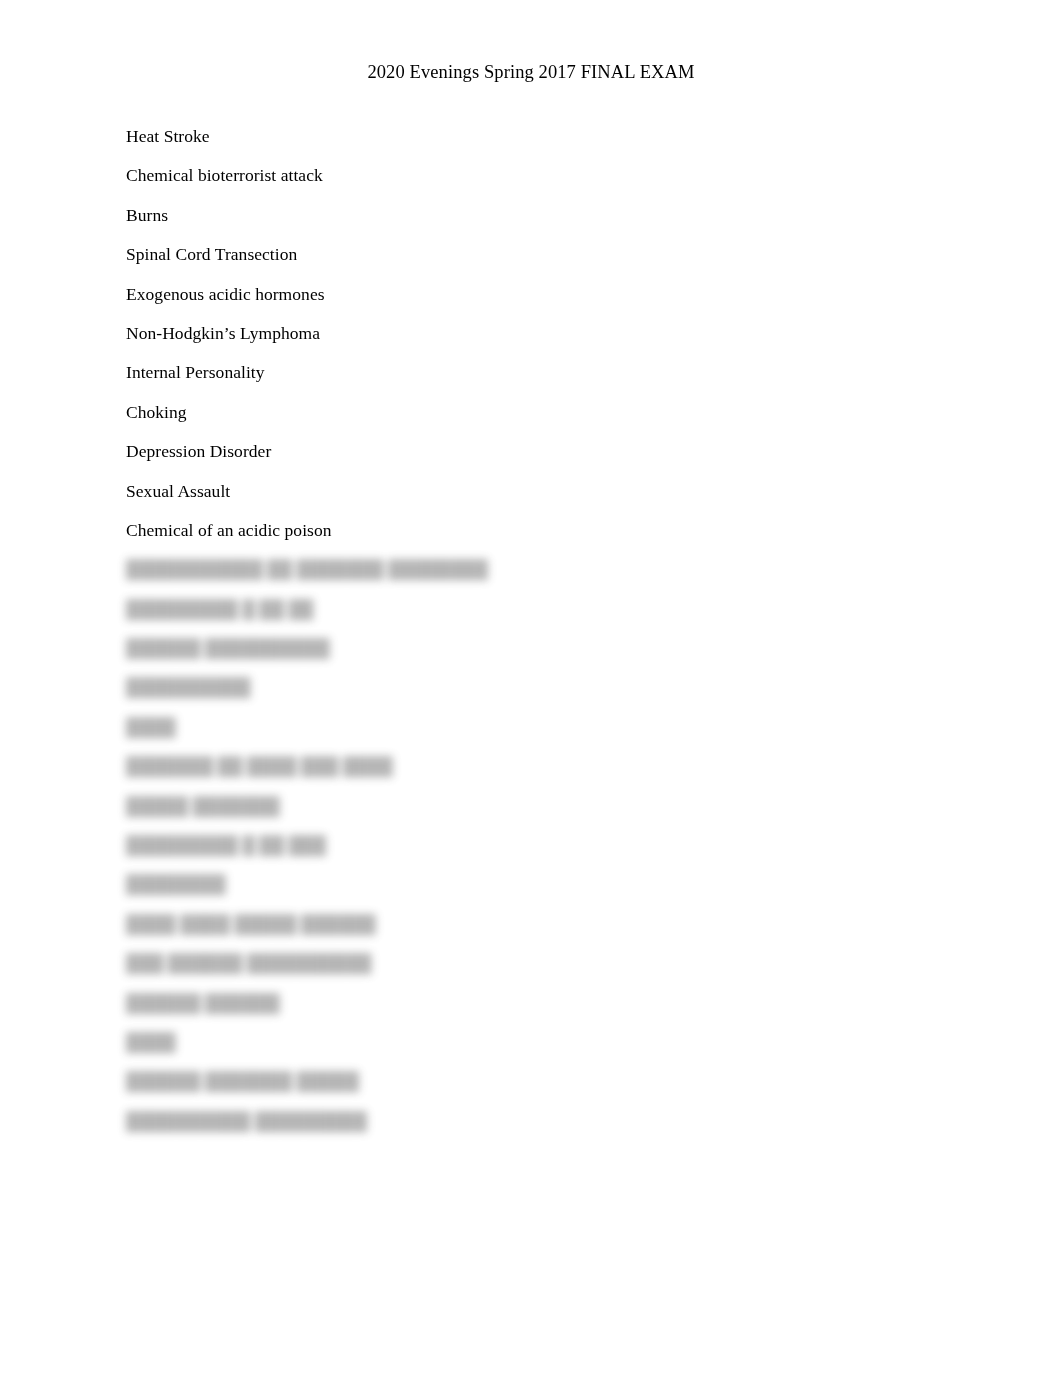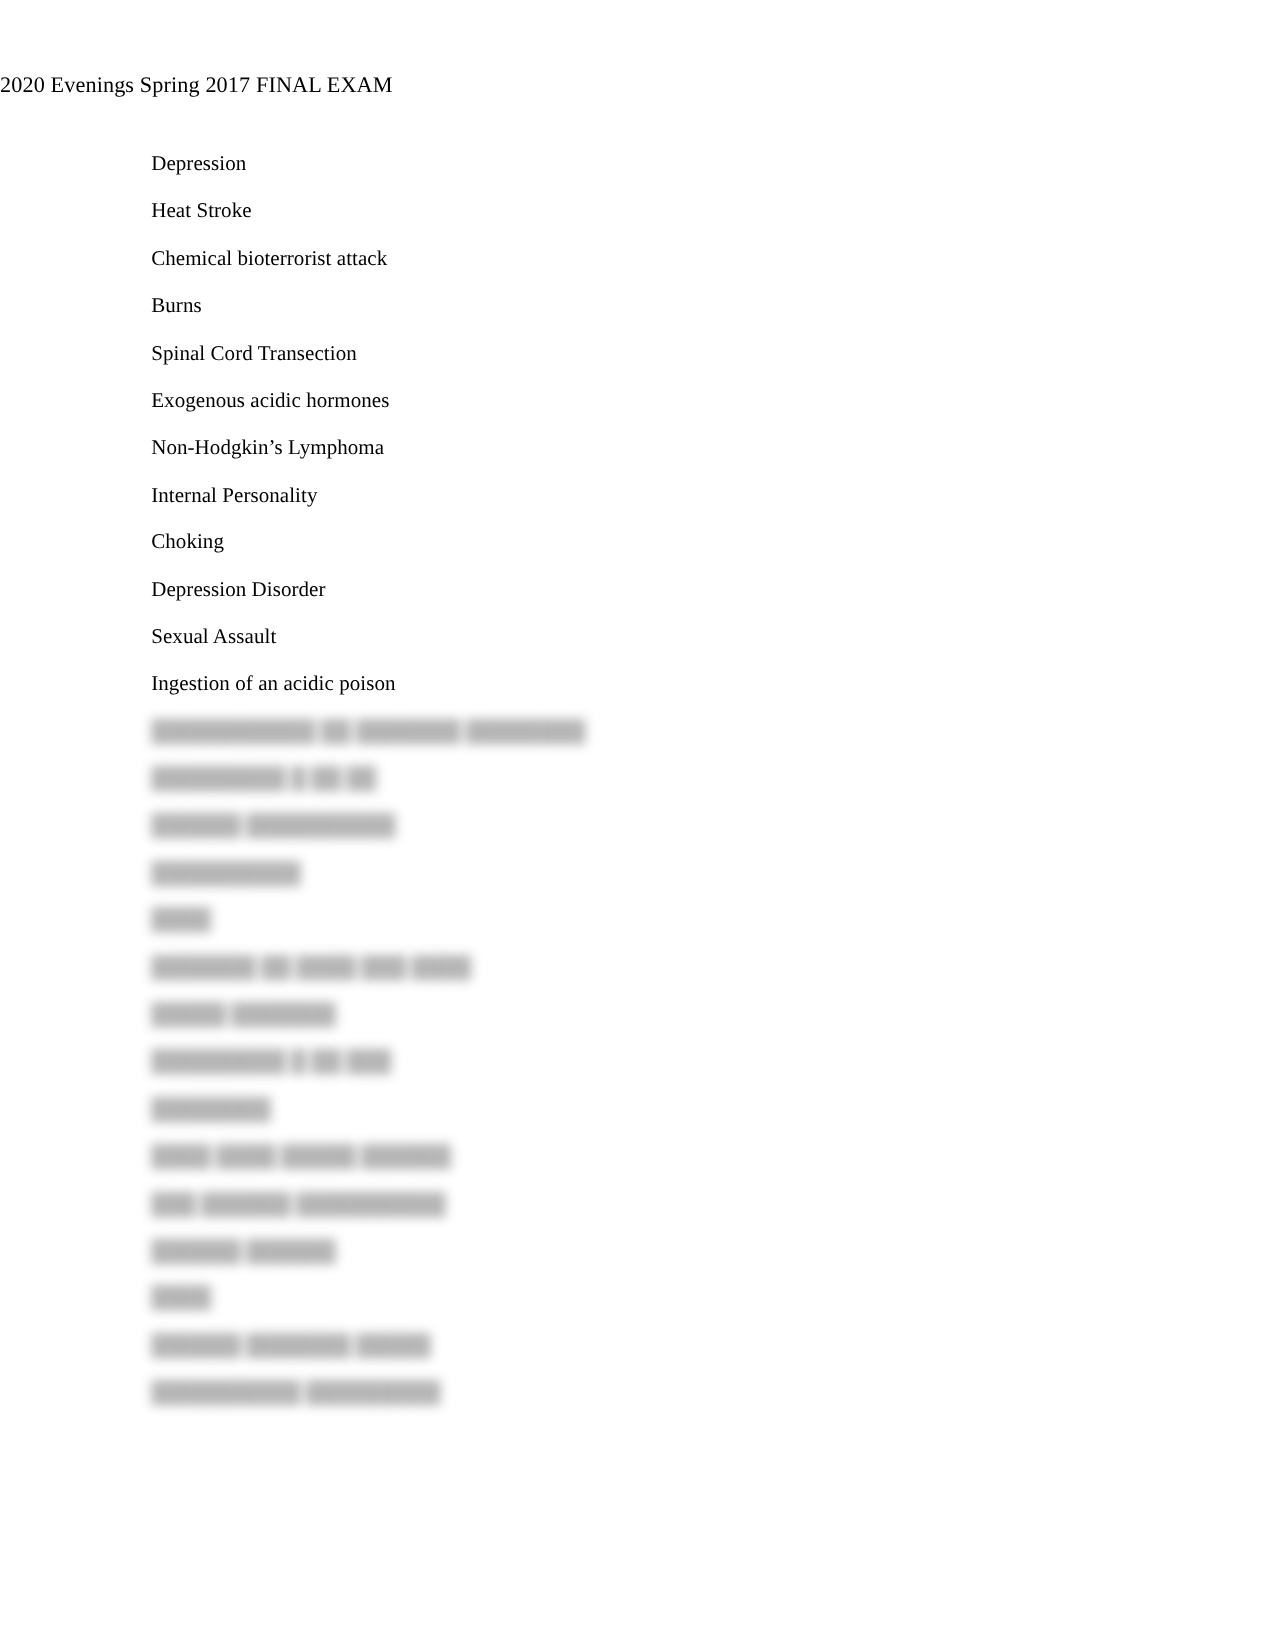--- a/index.html
+++ b/index.html
@@ -19,21 +19,21 @@
     height: 1376px;
     background: #ffffff;
     overflow: hidden;
     box-sizing: border-box;
   }
   .doc-title {
     position: absolute;
     left: 0;
     top: 61px;
     width: 1062px;
-    text-align: left;
+    text-align: center;
     font-size: 18.5px;
     line-height: 22px;
     letter-spacing: 0.1px;
     color: #000000;
     white-space: nowrap;
   }
   .item-list {
     position: absolute;
     left: 126px;
     top: 126px;
@@ -57,32 +57,31 @@
   }
 </style>
 </head>
 <body>
 
 <div class="page">
 
   <div class="doc-title">2020 Evenings Spring 2017 FINAL EXAM</div>
 
   <div class="item-list">
-      <div class="list-item">Depression</div>
       <div class="list-item">Heat Stroke</div>
       <div class="list-item">Chemical bioterrorist attack</div>
       <div class="list-item">Burns</div>
       <div class="list-item">Spinal Cord Transection</div>
       <div class="list-item">Exogenous acidic hormones</div>
       <div class="list-item">Non-Hodgkin’s Lymphoma</div>
       <div class="list-item">Internal Personality</div>
       <div class="list-item">Choking</div>
       <div class="list-item">Depression Disorder</div>
       <div class="list-item">Sexual Assault</div>
-      <div class="list-item">Ingestion of an acidic poison</div>
+      <div class="list-item">Chemical of an acidic poison</div>
       <div class="list-item blurred">███████████ ██ ███████ ████████</div>
       <div class="list-item blurred">█████████ █ ██ ██</div>
       <div class="list-item blurred">██████ ██████████</div>
       <div class="list-item blurred">██████████</div>
       <div class="list-item blurred">████</div>
       <div class="list-item blurred">███████ ██ ████ ███ ████</div>
       <div class="list-item blurred">█████ ███████</div>
       <div class="list-item blurred">█████████ █ ██ ███</div>
       <div class="list-item blurred">████████</div>
       <div class="list-item blurred">████ ████ █████ ██████</div>

